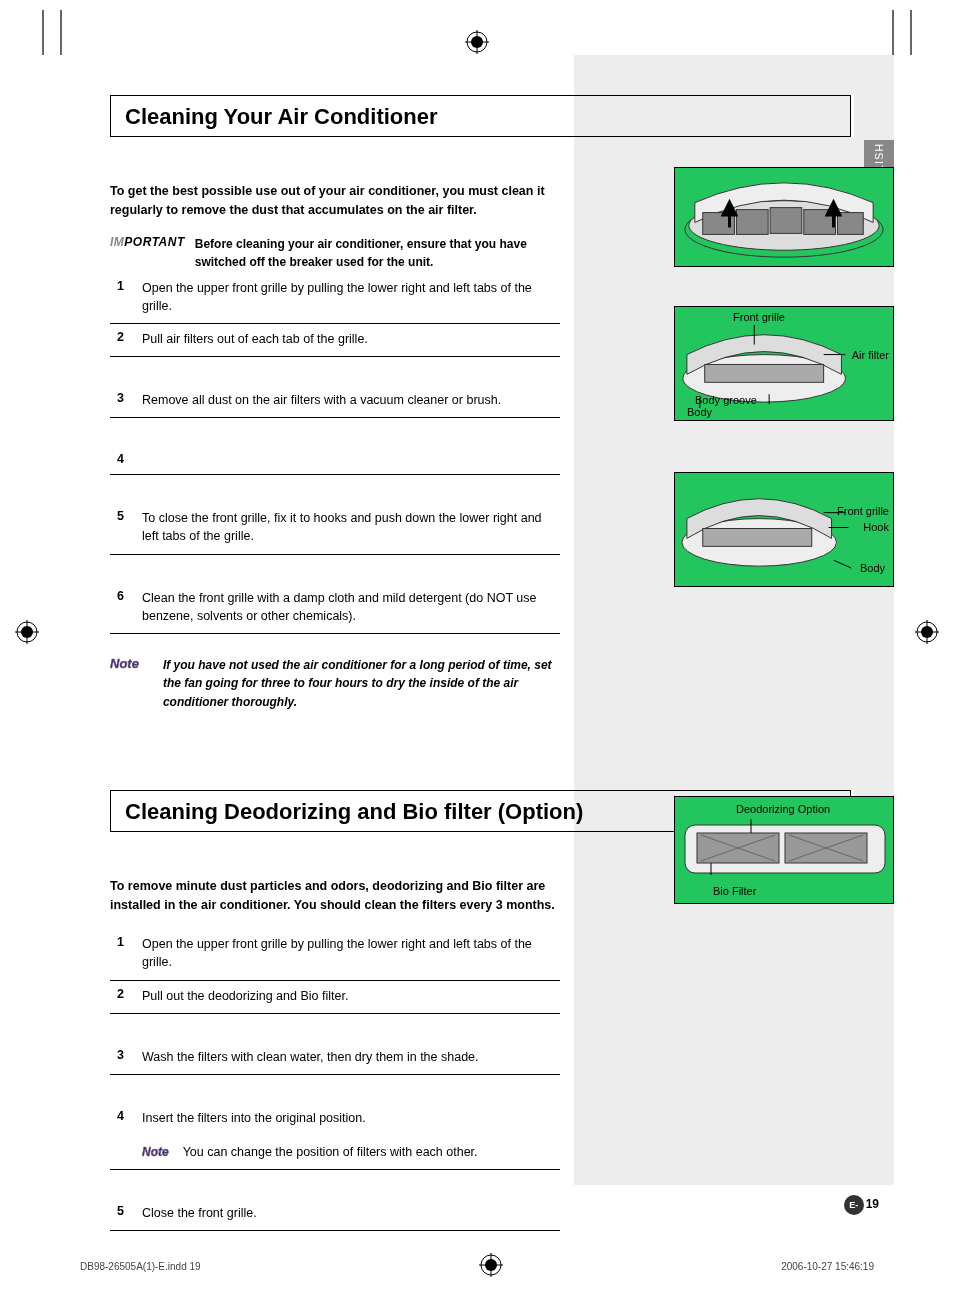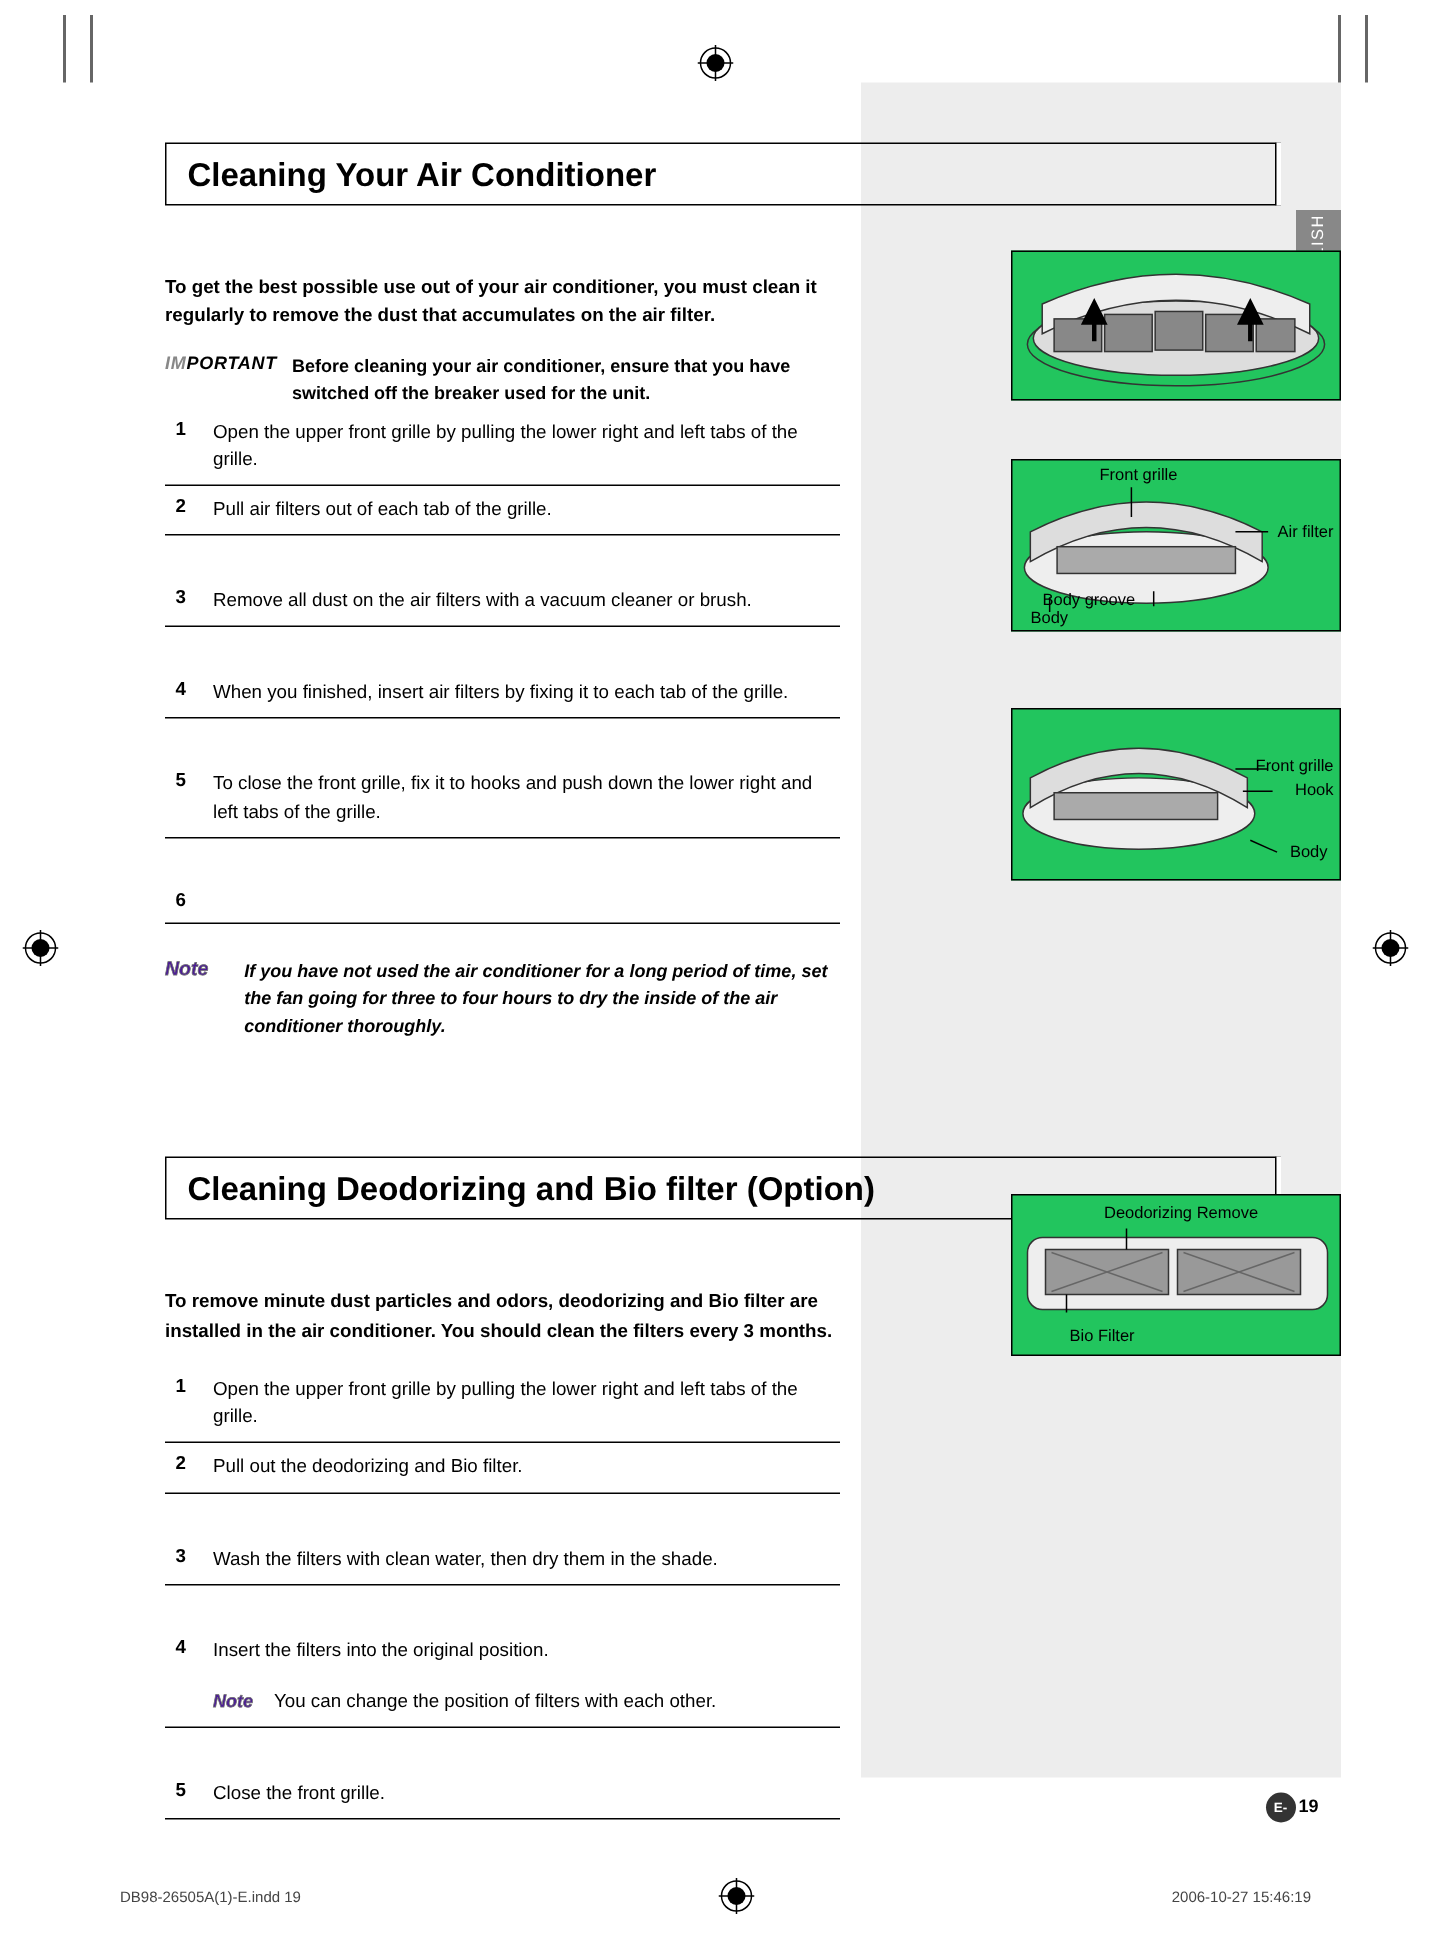--- a/index.html
+++ b/index.html
@@ -107,30 +107,30 @@
         <span class="step-text">Pull air filters out of each tab of the grille.</span>
       </div>
     <div class="step-gap"></div>
     <div class="step">
         <span class="step-num">3</span>
         <span class="step-text">Remove all dust on the air filters with a vacuum cleaner or brush.</span>
       </div>
     <div class="step-gap"></div>
     <div class="step">
         <span class="step-num">4</span>
-        <span class="step-text">When you finished, insert air filters by fixing it to each tab of the grille.</span>
       </div>
     <div class="step-gap"></div>
     <div class="step">
         <span class="step-num">5</span>
         <span class="step-text">To close the front grille, fix it to hooks and push down the lower right and left tabs of the grille.</span>
       </div>
     <div class="step-gap"></div>
     <div class="step">
         <span class="step-num">6</span>
+        <span class="step-text">Clean the front grille with a damp cloth and mild detergent (do NOT use benzene, solvents or other chemicals).</span>
       </div>
 
     <div class="note-row">
       <span class="note-label">Note</span>
       <span class="note-text">If you have not used the air conditioner for a long period of time, set the fan going for three to four hours to dry the inside of the air conditioner thoroughly.</span>
     </div>
 
     <div class="sec2">
       <div class="title-box">
         <h2>Cleaning Deodorizing and Bio filter (Option)</h2>
@@ -216,21 +216,21 @@
       <line x1="150" y1="40" x2="172" y2="40" stroke="#000"></line>
       <line x1="155" y1="55" x2="175" y2="55" stroke="#000"></line>
       <line x1="160" y1="88" x2="178" y2="96" stroke="#000"></line>
     </svg>
     <span class="d-label" style="top:32px; right:4px;">Front grille</span>
     <span class="d-label" style="top:48px; right:4px;">Hook</span>
     <span class="d-label" style="bottom:12px; right:8px;">Body</span>
   </div>
 
   <div class="diagram d4">
-    <div class="d-label" style="position:static; margin-left:55px; margin-bottom:2px;">Deodorizing Remove</div>
+    <div class="d-label" style="position:static; margin-left:55px; margin-bottom:2px;">Deodorizing Option</div>
     <svg viewBox="0 0 208 68" width="208" height="68">
       <rect x="4" y="8" width="200" height="48" rx="10" fill="#eee" stroke="#333"></rect>
       <rect x="16" y="16" width="82" height="30" fill="#999" stroke="#333"></rect>
       <rect x="104" y="16" width="82" height="30" fill="#999" stroke="#333"></rect>
       <g stroke="#666">
         <line x1="20" y1="18" x2="94" y2="44"></line>
           <line x1="20" y1="44" x2="94" y2="18"></line>
         <line x1="108" y1="18" x2="182" y2="44"></line>
           <line x1="108" y1="44" x2="182" y2="18"></line>
       </g>

